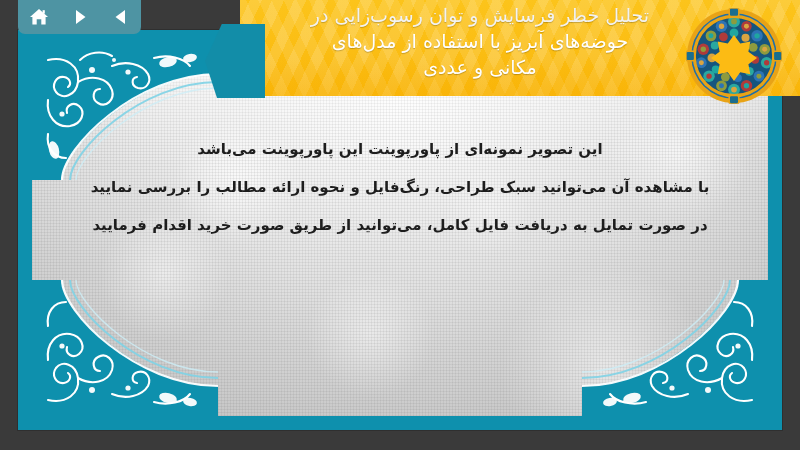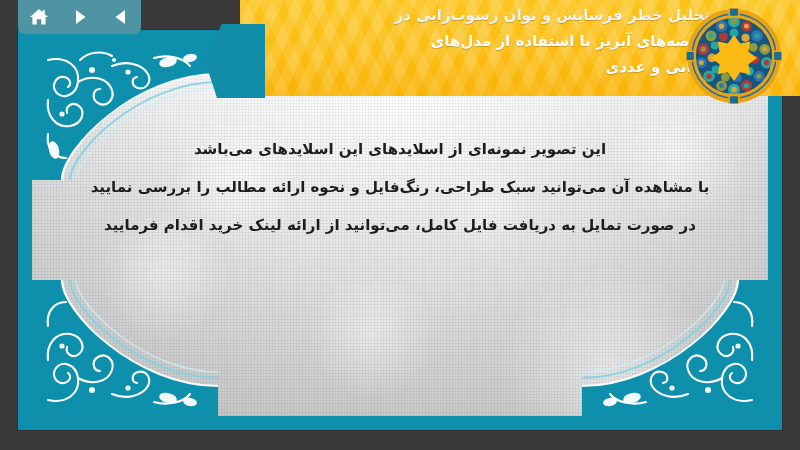--- a/index.html
+++ b/index.html
@@ -95,26 +95,26 @@
     clip-path: polygon(28% 0%, 100% 0%, 100% 100%, 20% 100%, 0% 50%);
   }
 
   
   #title-text {
     position: absolute;
     top: 2px;
     left: 250px;
     width: 460px;
     z-index: 20;
-    text-align: right;
+    text-align: center;
     direction: rtl;
     color: #ffffff;
-    font-size: 15px;
+    font-size: 19px;
     line-height: 26px;
-    font-weight: bold;
+    font-weight: normal;
     text-shadow: 0 1px 1px rgba(0,0,0,0.22);
   }
   #title-text .tline { display: block; white-space: nowrap; }
   #title-text .tline.l1 { color: #f2f2f2; }
 
   
   #medallion {
     position: absolute;
     top: 8px;
     right: 18px;
@@ -269,23 +269,23 @@
       <g fill="#ffffff" opacity="0.95">
         <ellipse cx="150" cy="32" rx="9" ry="5" transform="rotate(-14 150 32)"></ellipse>
         <ellipse cx="172" cy="28" rx="7" ry="4" transform="rotate(-10 172 28)"></ellipse>
         <circle cx="74" cy="40" r="3"></circle>
         <circle cx="44" cy="84" r="2.6"></circle>
         <circle cx="110" cy="42" r="2.6"></circle>
       </g>
     </svg>
 
     <div id="body-text">
-      <span class="bline">این تصویر نمونه‌ای از اسلایدهای این اسلایدهای می‌باشد</span>
+      <span class="bline">این تصویر نمونه‌ای از پاورپوینت این پاورپوینت می‌باشد</span>
       <span class="bline">با مشاهده آن می‌توانید سبک طراحی، رنگ‌فایل و نحوه ارائه مطالب را بررسی نمایید</span>
-      <span class="bline">در صورت تمایل به دریافت فایل کامل، می‌توانید از ارائه لینک خرید اقدام فرمایید</span>
+      <span class="bline">در صورت تمایل به دریافت فایل کامل، می‌توانید از طریق صورت خرید اقدام فرمایید</span>
     </div>
   </div>
 
   <div id="teal-chevron"></div>
 
   <div id="title-band">
     <div class="chev-tex"></div>
     <div class="band-fade"></div>
   </div>
 

